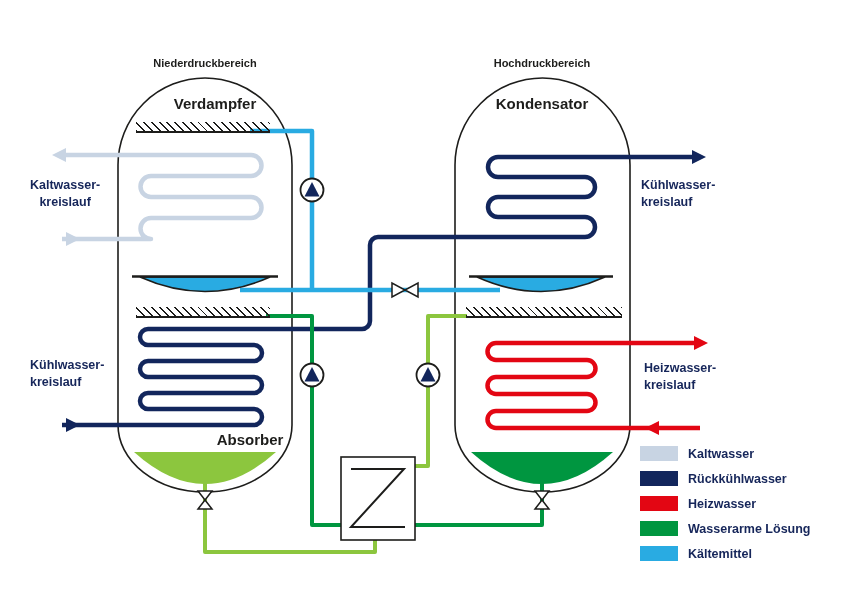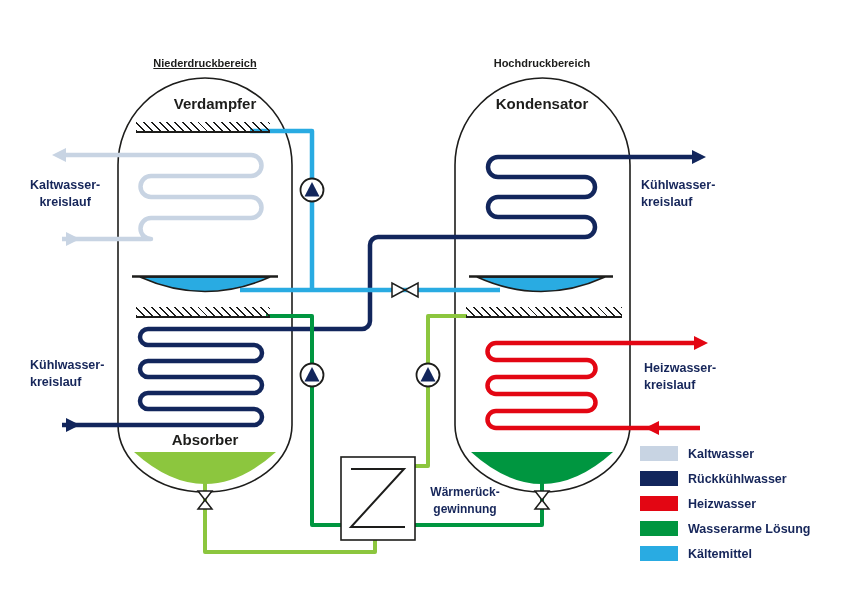--- a/index.html
+++ b/index.html
@@ -104,46 +104,42 @@
     <g>
       <polygon points="535,491 549,491 542,500" fill="#ffffff" class="s-out" stroke-width="1.5"></polygon>
       <polygon points="535,509 549,509 542,500" fill="#ffffff" class="s-out" stroke-width="1.5"></polygon>
     </g>
   </svg>
 
   <div class="spray" style="left:136px;top:122px;width:134px;"></div>
   <div class="spray" style="left:136px;top:307px;width:134px;"></div>
   <div class="spray" style="left:466px;top:307px;width:156px;"></div>
 
-  <div class="area-lbl" style="left:120px;top:57px;text-decoration:underline;">Niederdruckbereich</div>
+  <div class="area-lbl" style="left:120px;top:57px;">Niederdruckbereich</div>
   <div class="area-lbl" style="left:457px;top:57px;">Hochdruckbereich</div>
 
   <div class="vessel-title" style="left:130px;top:95px;">Verdampfer</div>
   <div class="vessel-title" style="left:457px;top:95px;">Kondensator</div>
-  <div class="vessel-title" style="left:120px;top:431px;">Absorber</div>
+  <div class="vessel-title" style="left:120px;top:431px;padding-left:45px;">Absorber</div>
 
   <div class="lbl" style="left:30px;top:177px;text-align:center;">
     <span class="ln">Kaltwasser-</span>
     <span class="ln">kreislauf</span>
   </div>
   <div class="lbl" style="left:30px;top:357px;">
     <span class="ln">Kühlwasser-</span>
     <span class="ln">kreislauf</span>
   </div>
   <div class="lbl" style="left:641px;top:177px;">
     <span class="ln">Kühlwasser-</span>
     <span class="ln">kreislauf</span>
   </div>
   <div class="lbl" style="left:644px;top:360px;">
     <span class="ln">Heizwasser-</span>
     <span class="ln">kreislauf</span>
-  </div>
-  <div class="hx-lbl" style="left:420px;top:484px;">
-    <span class="ln">Wärmerück-</span>
-    <span class="ln">gewinnung</span>
   </div>
 
   <div class="legend">
     <div class="legend-row">
       <div class="swatch" style="background: rgb(200, 212, 227);"></div>
       <div class="legend-label">Kaltwasser</div>
     </div>
     <div class="legend-row">
       <div class="swatch" style="background: rgb(18, 38, 92);"></div>
       <div class="legend-label">Rückkühlwasser</div>

